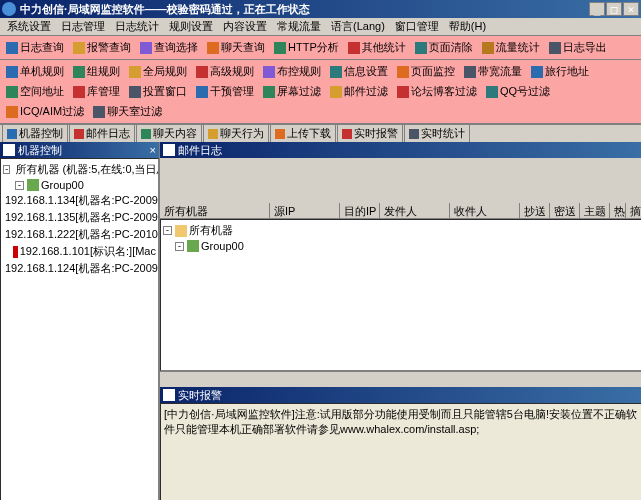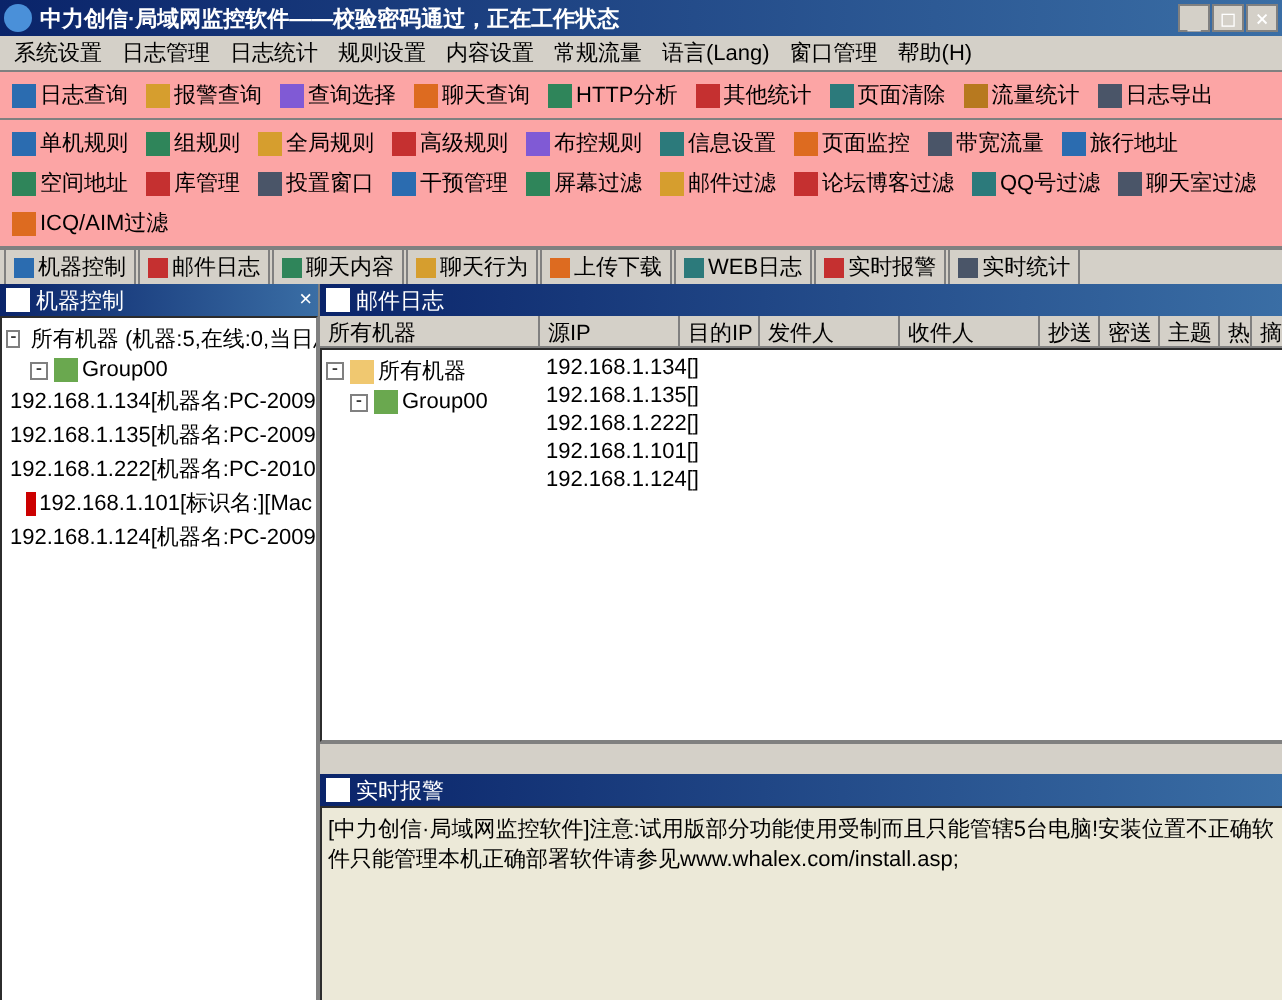--- a/index.html
+++ b/index.html
@@ -32,21 +32,21 @@
 .list-panel { flex: 1.4; display: flex; flex-direction: column; }
 .list-header { background: #d4d0c8; display: flex; border-bottom: 1px solid #808080; height: 16px; }
 .list-col { border-right: 1px solid #808080; padding: 1px 4px; font-size: 11px; overflow: hidden; white-space: nowrap; }
 .list-body { flex: 1; background: #fff; display: flex; border: 1px inset #808080; }
 .list-tree { width: 110px; padding: 2px; overflow: auto; }
 .list-ip { flex: 1; padding: 2px; overflow: auto; }
 .log-panel { flex: 0.9; display: flex; flex-direction: column; margin-top: 2px; }
 .log-body { flex: 1; background: #ece9d8; border: 1px inset #808080; padding: 3px; font-size: 11px; overflow: auto; }
 .scrollbar-h { height: 14px; background: #d4d0c8; border-top: 1px solid #808080; }
 .list-with-scroll { display: flex; flex: 1; }
-.list-inner { flex: 1; display: flex; flex-direction: column; }
+.list-inner { flex: 1; display: flex; flex-direction: column; margin-top: 45px; }
 .tabstrip { background: #d4d0c8; height: 18px; display: flex; align-items: center; padding: 0 2px; border-top: 1px solid #808080; overflow: hidden; }
 .tab { display: inline-flex; align-items: center; padding: 1px 4px; border: 1px solid #808080; background: #d4d0c8; margin-right: 1px; font-size: 11px; cursor: default; }
 .tab .tb-icon { width: 10px; height: 10px; }
 </style>
 </head>
 <body>
 
 <div class="titlebar">
   <span class="titlebar-icon"></span>
   <span class="titlebar-text">中力创信·局域网监控软件——校验密码通过，正在工作状态</span>
@@ -170,27 +170,27 @@
     </span>
     <span class="tb-btn">
       <span class="tb-icon" style="background: rgb(197, 48, 48);"></span>
       <span>论坛博客过滤</span>
     </span>
     <span class="tb-btn">
       <span class="tb-icon" style="background: rgb(44, 122, 123);"></span>
       <span>QQ号过滤</span>
     </span>
     <span class="tb-btn">
-      <span class="tb-icon" style="background: rgb(74, 85, 104);"></span>
-      <span>聊天室过滤</span>
-    </span>
-    <span class="tb-btn">
       <span class="tb-icon" style="background: rgb(221, 107, 32);"></span>
       <span>ICQ/AIM过滤</span>
     </span>
+    <span class="tb-btn">
+      <span class="tb-icon" style="background: rgb(74, 85, 104);"></span>
+      <span>聊天室过滤</span>
+    </span>
   </div>
 
 <div class="tabstrip" id="tabstrip">
     <span class="tab">
       <span class="tb-icon" style="background: rgb(43, 108, 176);"></span>
       <span>机器控制</span>
     </span>
     <span class="tab">
       <span class="tb-icon" style="background: rgb(197, 48, 48);"></span>
       <span>邮件日志</span>
@@ -199,24 +199,20 @@
       <span class="tb-icon" style="background: rgb(47, 133, 90);"></span>
       <span>聊天内容</span>
     </span>
     <span class="tab">
       <span class="tb-icon" style="background: rgb(214, 158, 46);"></span>
       <span>聊天行为</span>
     </span>
     <span class="tab">
       <span class="tb-icon" style="background: rgb(221, 107, 32);"></span>
       <span>上传下载</span>
-    </span>
-    <span class="tab">
-      <span class="tb-icon" style="background: rgb(44, 122, 123);"></span>
-      <span>WEB日志</span>
     </span>
     <span class="tab">
       <span class="tb-icon" style="background: rgb(197, 48, 48);"></span>
       <span>实时报警</span>
     </span>
     <span class="tab">
       <span class="tb-icon" style="background: rgb(74, 85, 104);"></span>
       <span>实时统计</span>
     </span>
   </div>
@@ -298,27 +294,20 @@
                   <span class="tree-icon root"></span>
                   <span class="tree-label">所有机器</span>
                 </div>
                 <div class="tree-node">
                   <span class="tree-indent" style="width: 12px;"></span>
                   <span class="tree-toggle">-</span>
                   <span class="tree-icon group"></span>
                   <span class="tree-label">Group00</span>
                 </div>
               </div>
-            <div class="list-ip" id="rips">
-                <div class="tree-node">192.168.1.134[]</div>
-                <div class="tree-node">192.168.1.135[]</div>
-                <div class="tree-node">192.168.1.222[]</div>
-                <div class="tree-node">192.168.1.101[]</div>
-                <div class="tree-node">192.168.1.124[]</div>
-              </div>
           </div>
           <div class="scrollbar-h"></div>
         </div>
 
       </div>
     </div>
 
     <div class="log-panel">
       <div class="panel-header">
         <span class="ph-icon"></span>

